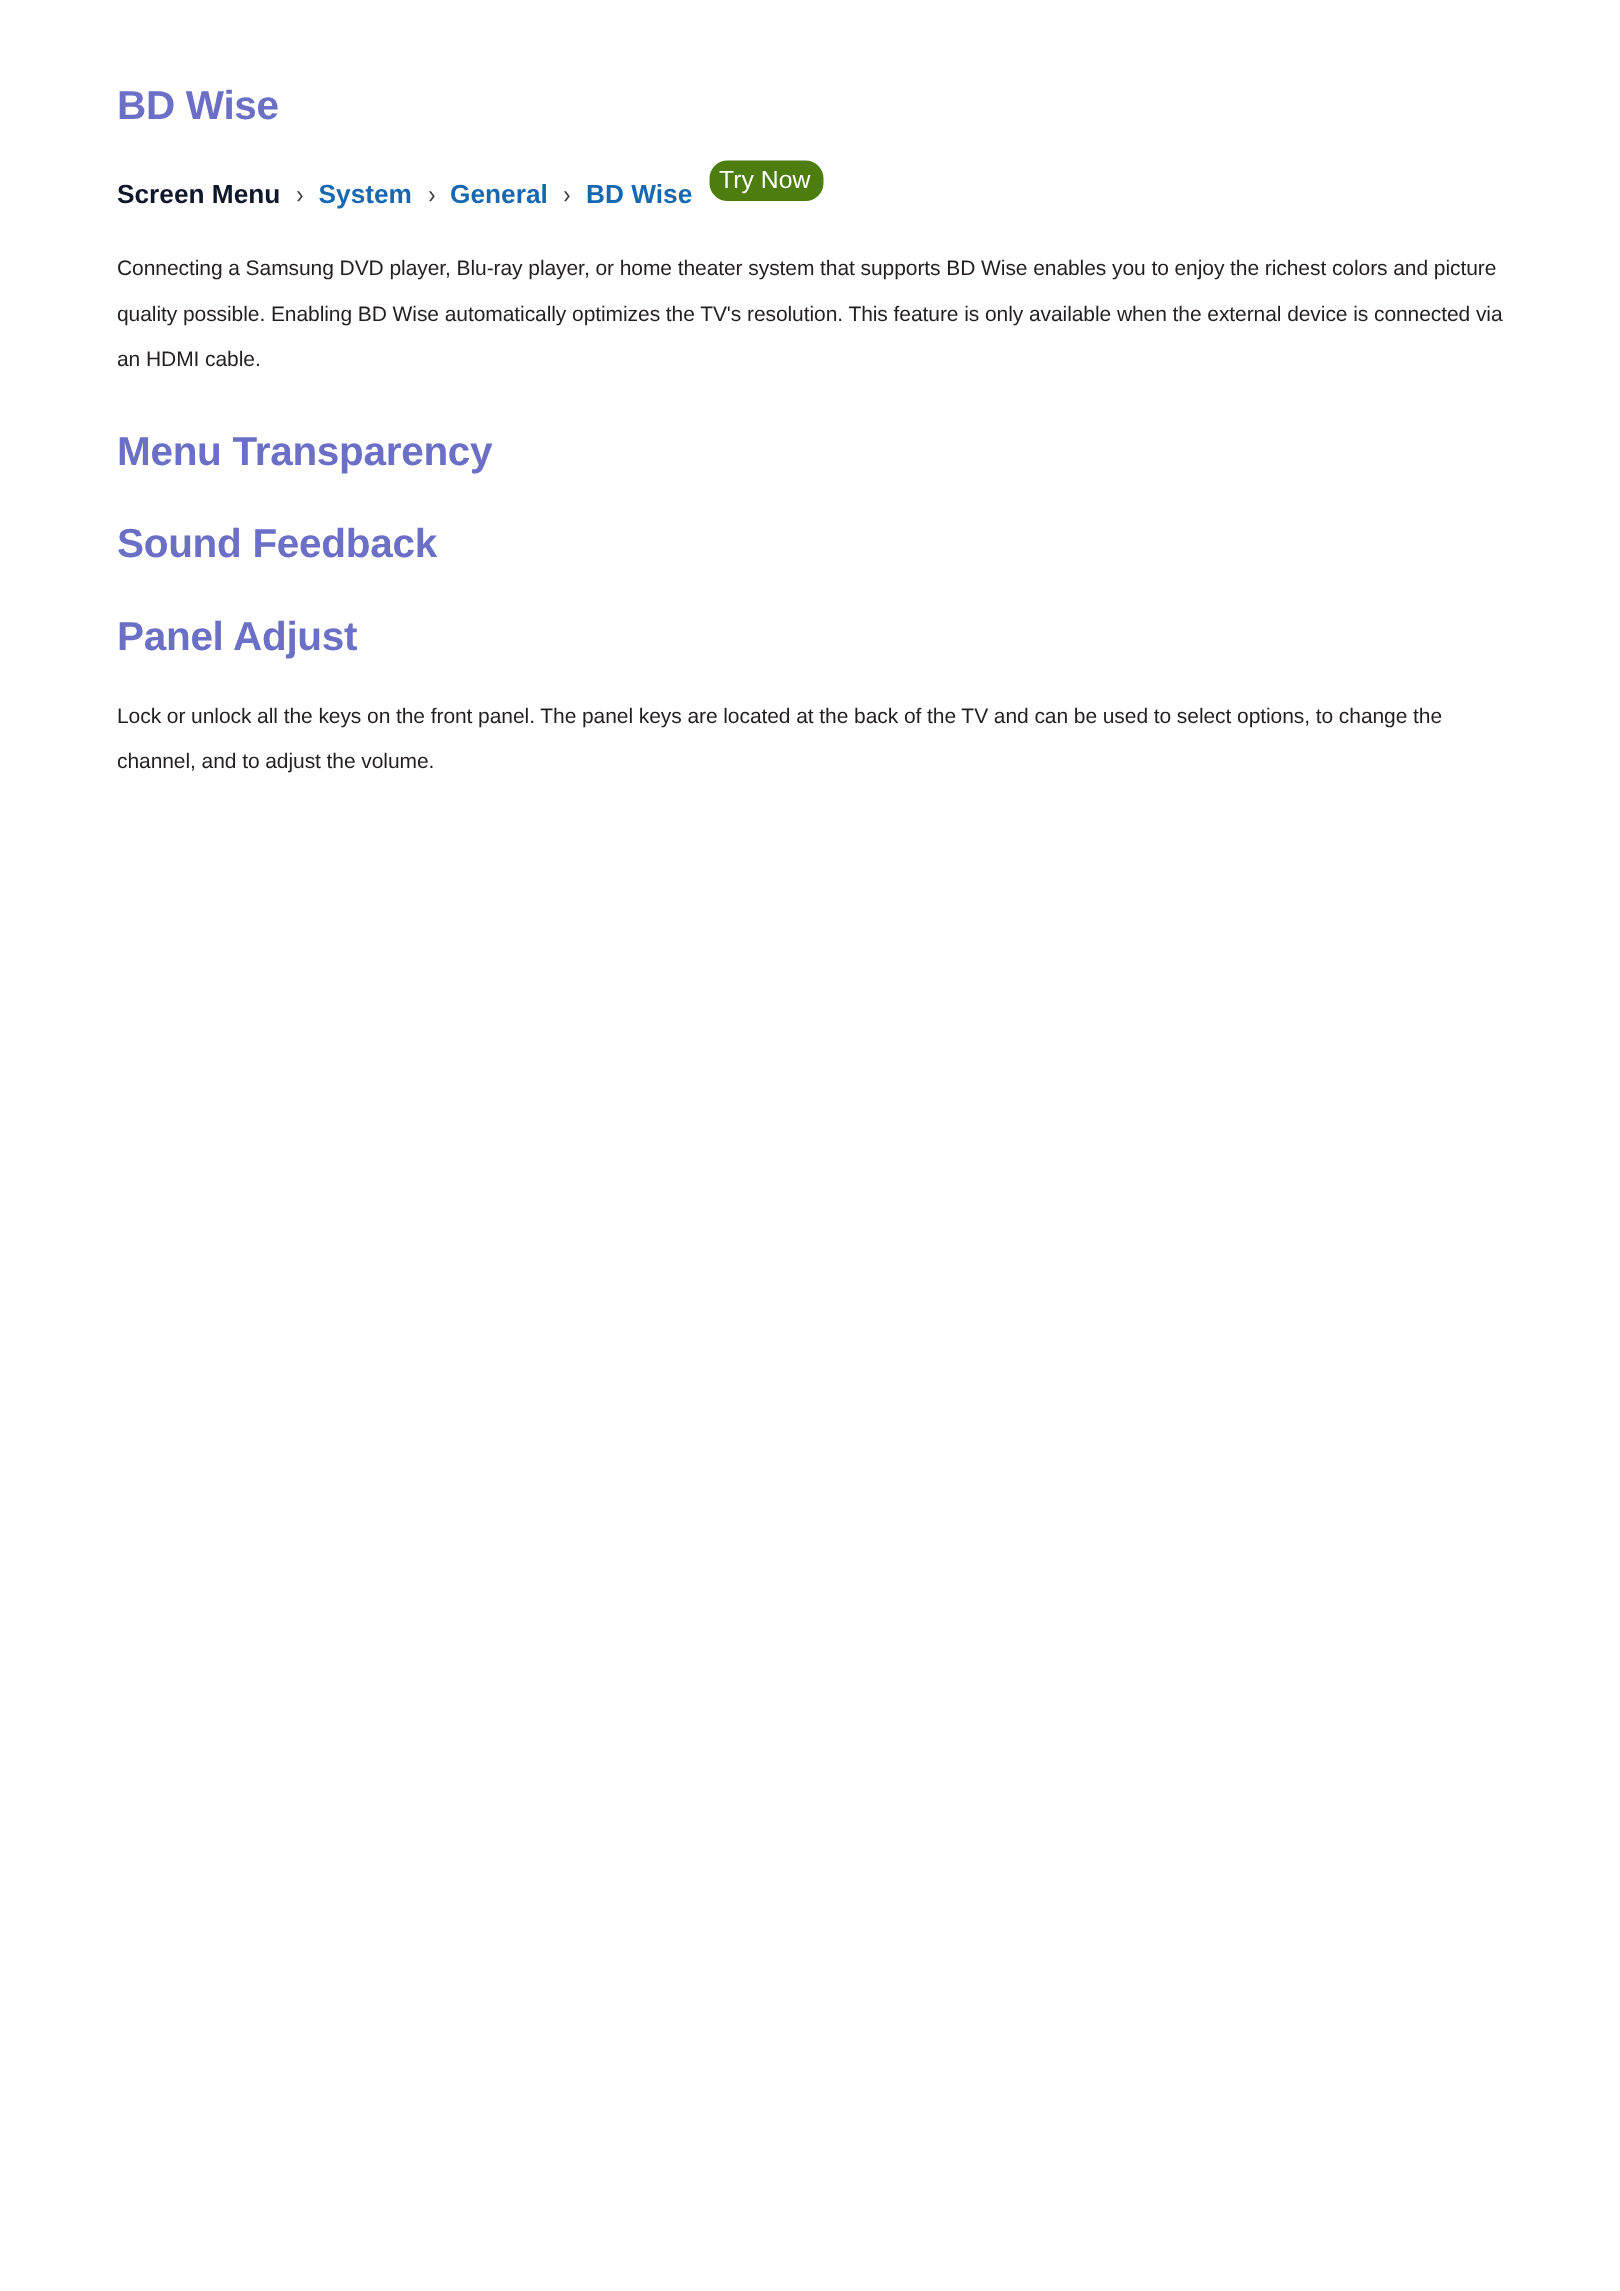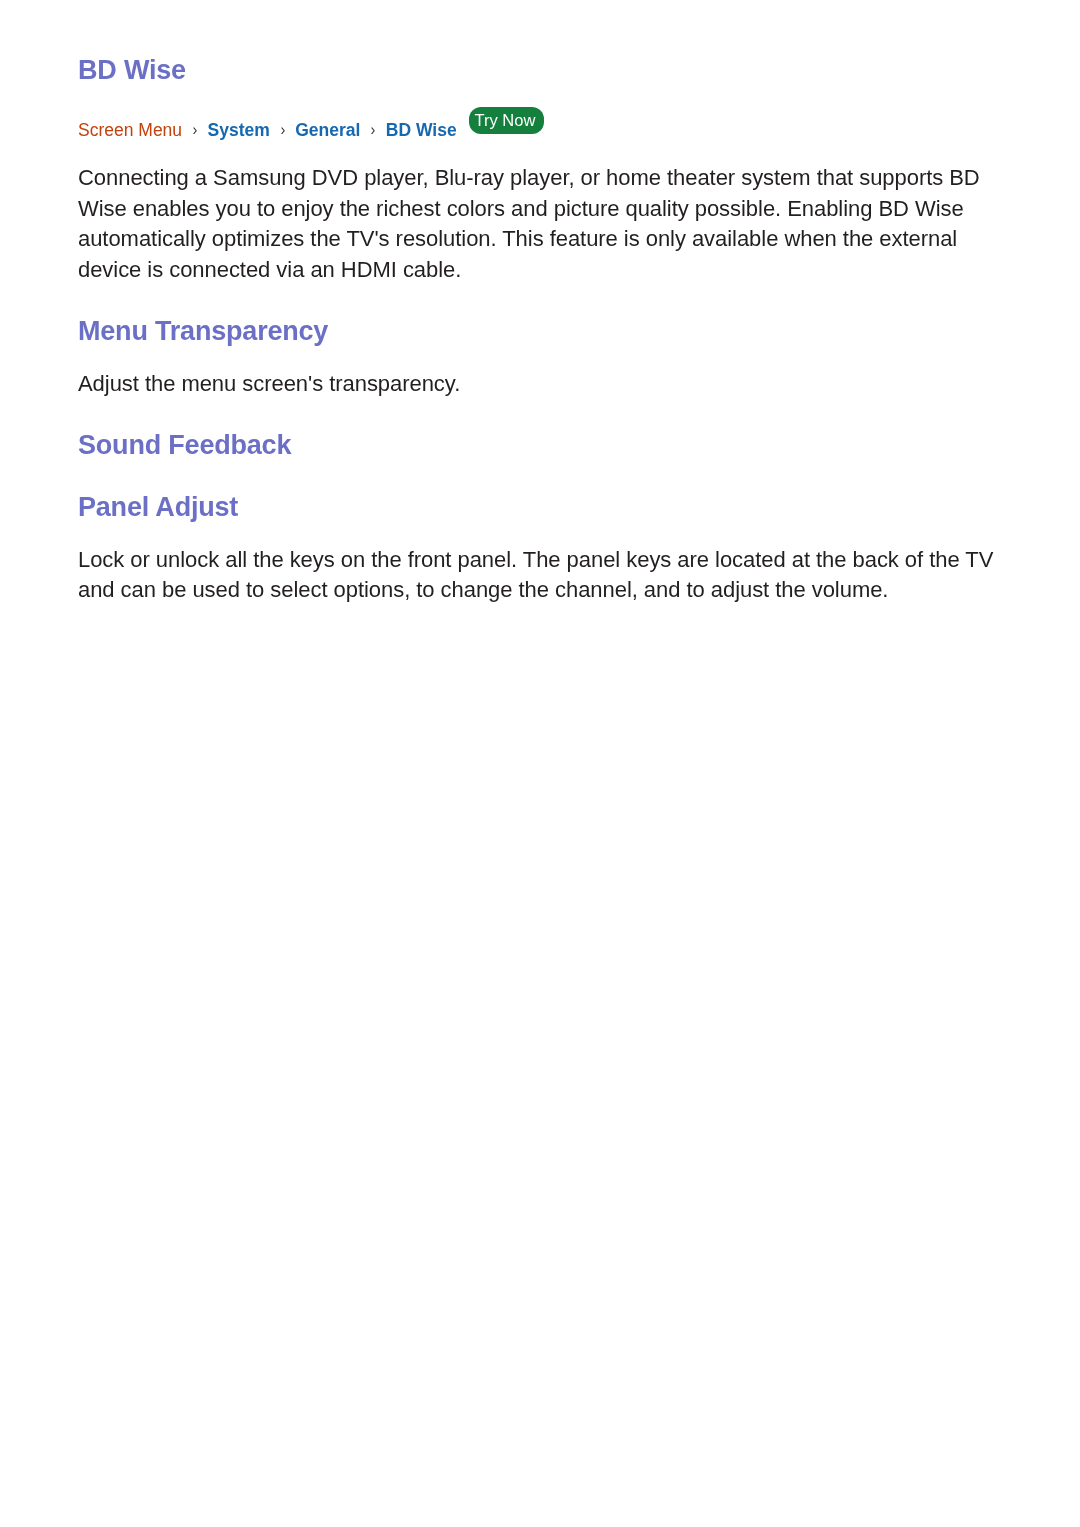--- a/index.html
+++ b/index.html
@@ -49,56 +49,56 @@
 
   
   .breadcrumb {
     font-size: 17.5px;
     line-height: 26px;
     color: #231f20;
     margin: 0 0 18px 0;
     white-space: nowrap;
   }
   .breadcrumb .crumb-root {
-    color: #c2410c;
-    font-weight: normal;
+    color: #0f172a;
+    font-weight: bold;
     text-align: center;
   }
   .breadcrumb .crumb-link {
     color: #1668b0;
     font-weight: bold;
   }
   .breadcrumb .sep {
     display: inline-block;
     color: #3a3a3a;
     font-weight: normal;
     font-size: 17px;
     padding: 0 5px;
     transform: scaleX(0.85);
   }
   .try-now {
     display: inline-block;
-    background: #15803d;
+    background: #4d7c0f;
     color: #ffffff;
     font-size: 16.5px;
     font-weight: normal;
     line-height: 1;
     padding: 5px 9px 6px 6px;
     border-radius: 12px;
     margin-left: 7px;
     position: relative;
     top: -1px;
     letter-spacing: 0px;
     vertical-align: baseline;
     overflow: hidden;
   }
 
   
   p.body-text {
-    font-size: 22px;
+    font-size: 14px;
     line-height: 30.5px;
     color: #231f20;
     margin: 0;
     letter-spacing: -0.05px;
   }
 
   
   .sec-bd-wise .breadcrumb { margin-bottom: 20px; }
   .sec-menu-transparency h2.sec-title { margin-bottom: 22px; }
   .sec-menu-transparency .breadcrumb { margin-bottom: 10px; }
@@ -124,21 +124,20 @@
         <span class="crumb-link">General</span>
         <span class="sep">›</span>
         <span class="crumb-link">BD Wise</span>
         <span class="try-now">Try Now</span>
       </div>
       <p class="body-text">Connecting a Samsung DVD player, Blu-ray player, or home theater system that supports BD Wise enables you to enjoy the richest colors and picture quality possible. Enabling BD Wise automatically optimizes the TV's resolution. This feature is only available when the external device is connected via an HDMI cable.</p>
     </section>
 
     <section class="section sec-menu-transparency">
       <h2 class="sec-title">Menu Transparency</h2>
-      <p class="body-text">Adjust the menu screen's transparency.</p>
     </section>
 
     <section class="section sec-sound-feedback">
       <h2 class="sec-title">Sound Feedback</h2>
     </section>
 
     <section class="section sec-panel-locking">
       <h2 class="sec-title">Panel Adjust</h2>
       <p class="body-text">Lock or unlock all the keys on the front panel. The panel keys are located at the back of the TV and can be used to select options, to change the channel, and to adjust the volume.</p>
     </section>

